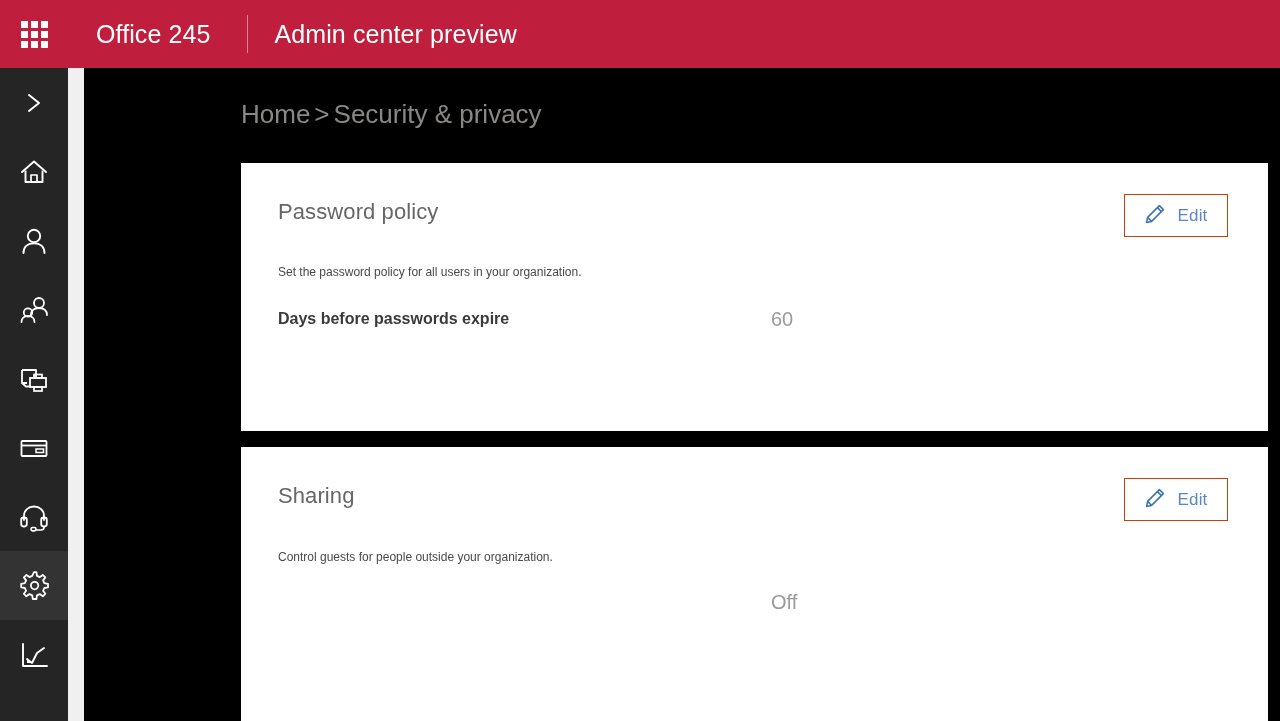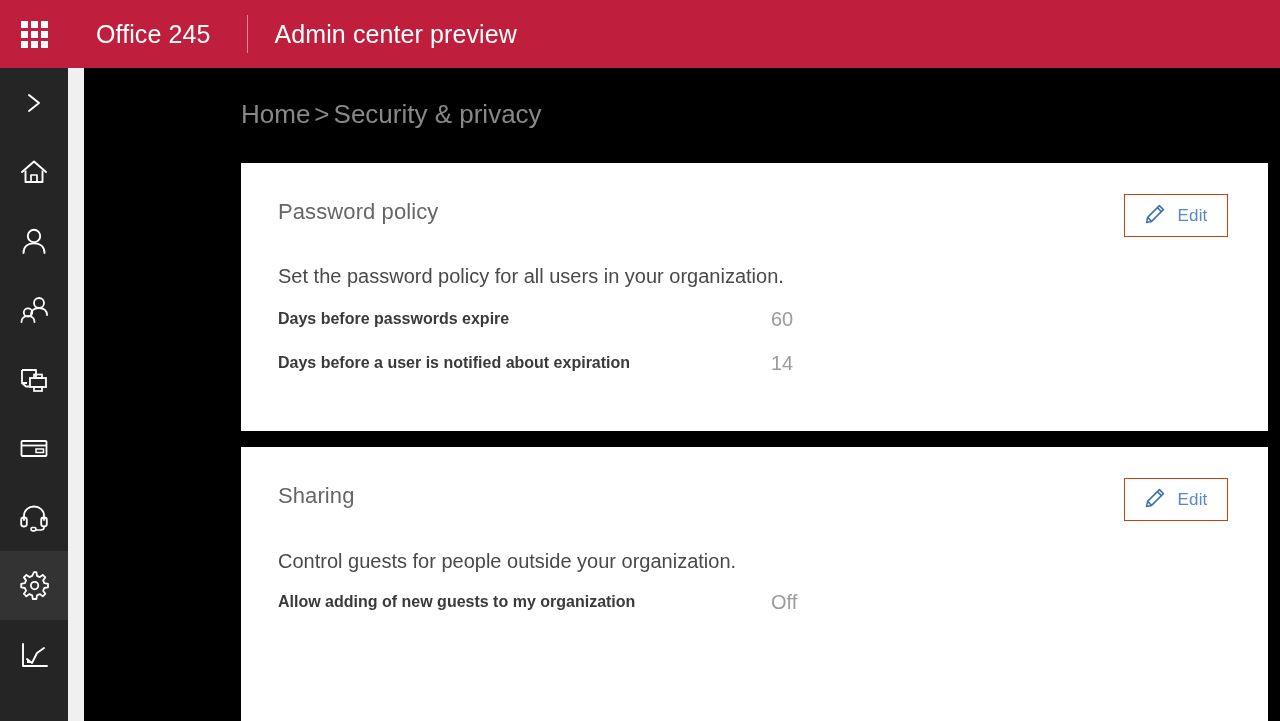--- a/index.html
+++ b/index.html
@@ -157,21 +157,21 @@
   .edit-btn .pencil { display: block; }
   .edit-btn .edit-label {
     font-size: 17px;
     color: #5b87c5;
     letter-spacing: 0.2px;
   }
 
   .card-desc {
     position: absolute;
     left: 37px;
-    font-size: 20px;
+    font-size: 12px;
     color: #494949;
     font-weight: 400;
   }
   .card-a .card-desc { top: 102px; }
   .card-b .card-desc { top: 103px; }
 
   .setting-row {
     position: absolute;
     left: 37px;
     width: 950px;
@@ -341,41 +341,36 @@
       <span class="edit-label">Edit</span>
     </div>
 
     <div class="card-desc">Set the password policy for all users in your organization.</div>
 
     <div class="setting-row row-0">
       <span class="setting-label">Days before passwords expire</span>
       <span class="setting-value">60</span>
     </div>
 
-    <div class="setting-row row-1">
-      <span class="setting-label">Days before a user is notified about expiration</span>
-      <span class="setting-value">14</span>
-    </div>
   </div>
 
   <div class="card card-b">
     <div class="card-head">Sharing</div>
 
     <div class="edit-btn">
       <span class="pencil">
         <svg width="22" height="22" viewBox="0 0 22 22">
           <path d="M15.4 2.6 L19.4 6.6 L7.6 18.4 L2.6 19.4 L3.6 14.4 Z" fill="none" stroke="#3a72b8" stroke-width="1.5" stroke-linejoin="round"></path>
           <line x1="13.4" y1="4.6" x2="17.4" y2="8.6" stroke="#3a72b8" stroke-width="1.5"></line>
           <path d="M3.6 14.4 L7.6 18.4" stroke="#3a72b8" stroke-width="1.5"></path>
         </svg>
       </span>
       <span class="edit-label">Edit</span>
     </div>
 
     <div class="card-desc">Control guests for people outside your organization.</div>
 
     <div class="setting-row row-0">
-      <span class="setting-label">Allow adding of new guests to my organization</span>
       <span class="setting-value">Off</span>
     </div>
   </div>
 
 </div>
 
 </body></html>

